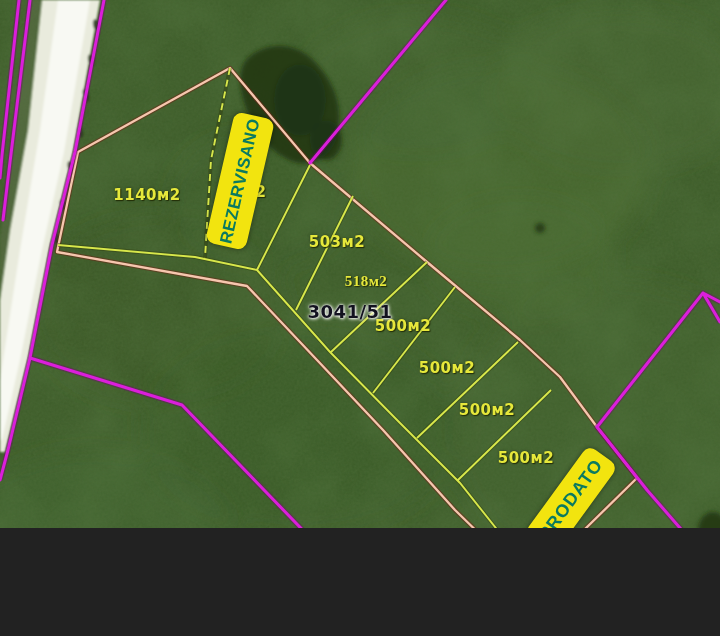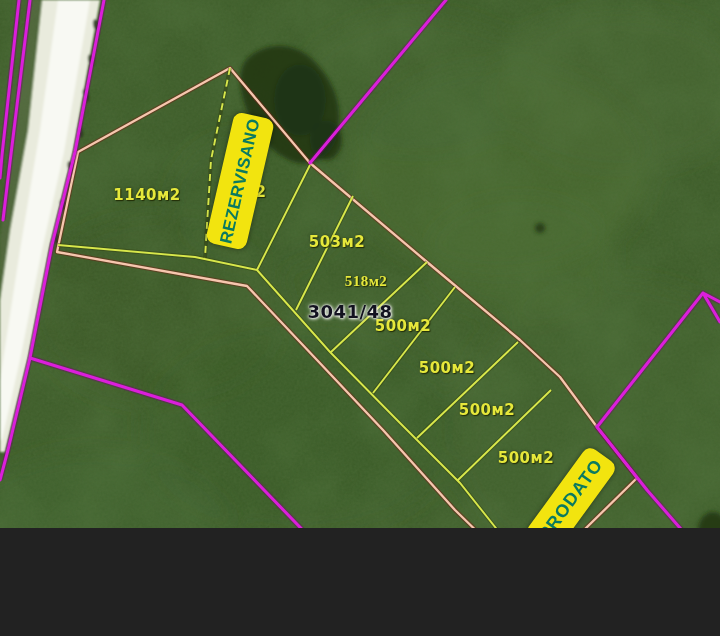--- a/index.html
+++ b/index.html
@@ -141,18 +141,18 @@
 
   <div class="arealabel" style="left:147px;top:195px;">1140м2</div>
   <div class="arealabel" style="left:261px;top:192px;">2</div>
   <div class="arealabel" style="left:309px;top:242px;margin-left:28px;">503м2</div>
   <div class="arealabel" style="left:366px;top:281px;font-family:Liberation Serif, serif;">518м2</div>
   <div class="arealabel" style="left:403px;top:326px;">500м2</div>
   <div class="arealabel" style="left:447px;top:368px;">500м2</div>
   <div class="arealabel" style="left:487px;top:410px;">500м2</div>
   <div class="arealabel" style="left:526px;top:458px;">500м2</div>
 
-  <div class="parcelnum" style="left:350px;top:311px;">3041/48</div>
+  <div class="parcelnum" style="left:350px;top:311px;">3041/51</div>
 
   <div class="banner" id="banner-rezervisano">REZERVISANO</div>
   <div class="banner" id="banner-prodato">PRODATO</div>
 
 </div>
 
 </body></html>

